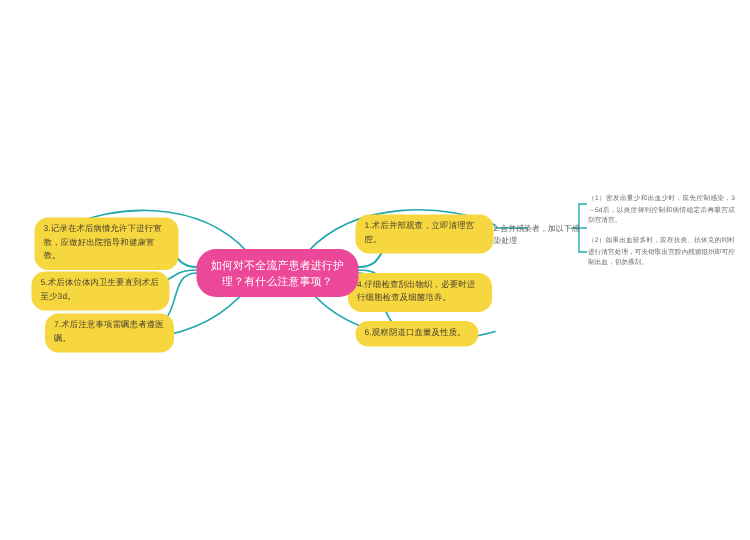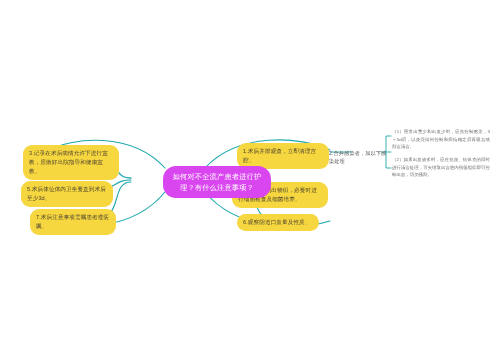--- a/index.html
+++ b/index.html
@@ -27,30 +27,29 @@
     pointer-events: none;
   }
 
   
   .central-node {
     position: absolute;
     left: 131px;
     top: 166px;
     width: 108px;
     box-sizing: border-box;
-    background: #d946ef;
+    background: #ec4899;
     border-radius: 13px;
     padding: 5px 7px;
     color: #ffffff;
     font-size: 7.2px;
     line-height: 1.55;
     text-align: center;
     letter-spacing: 0.2px;
     z-index: 6;
-    margin-left: 32px;
   }
 
   
   .branch-node {
     position: absolute;
     box-sizing: border-box;
     background: #f7d73f;
     border-radius: 9px;
     padding: 4px 6px;
     color: #4a4230;

